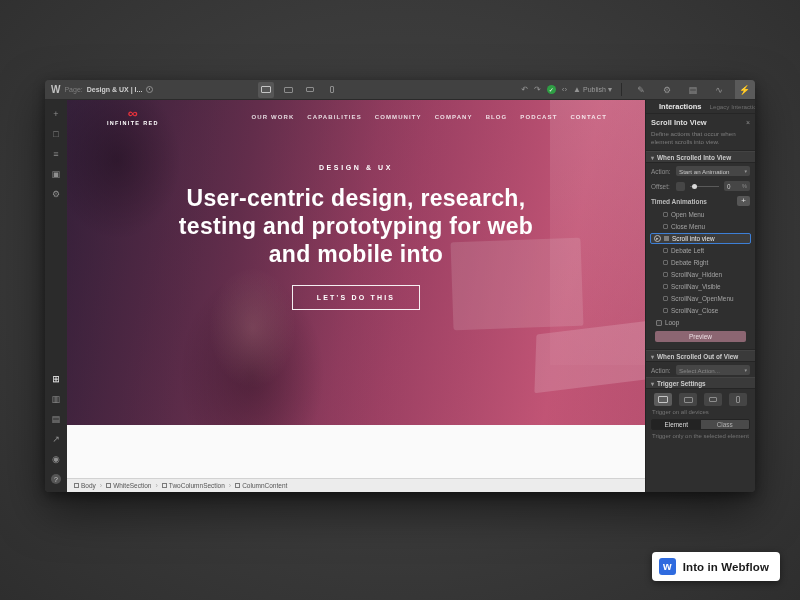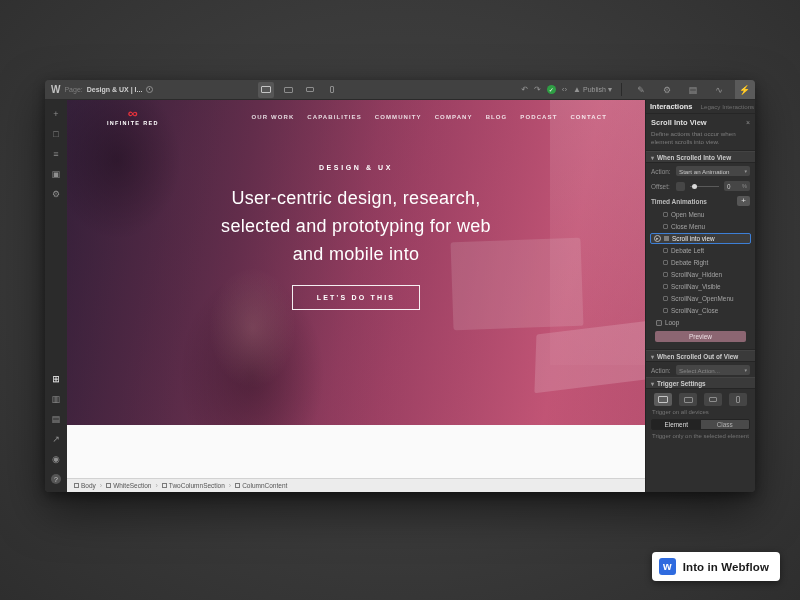--- a/index.html
+++ b/index.html
@@ -80,35 +80,35 @@
   .site-header { position:absolute; top:8px; left:0; right:0; z-index:5; display:flex;
                  align-items:center; padding:0 38px 0 40px; }
   .brand { display:flex; flex-direction:column; align-items:center; gap:1px; }
   .infinity { color:#e8323c; font-size:14px; font-weight:bold; line-height:11px; }
   .brand-name { color:#fff; font-size:5.5px; letter-spacing:1.3px; font-weight:bold; }
   .site-nav { margin-left:auto; display:flex; gap:13px; }
   .site-nav span { color:rgba(255,255,255,.82); font-size:6px; letter-spacing:1.1px; font-weight:bold; }
 
   .hero-content { position:absolute; top:64px; left:0; right:0; z-index:5; text-align:center; }
   .eyebrow { color:#fff; font-size:7px; letter-spacing:2.6px; font-weight:bold; margin-bottom:13px; }
-  .headline { color:#fff; font-size:18px; font-weight:normal; line-height:28px; letter-spacing:.3px; }
+  .headline { color:#fff; font-size:23px; font-weight:bold; line-height:28px; letter-spacing:.3px; }
   .cta { display:inline-block; margin-top:17px; border:1px solid rgba(255,255,255,.92); color:#fff;
          font-size:7px; letter-spacing:2.2px; font-weight:bold; padding:8px 24px; cursor:default; }
 
   .white-section { height:53px; background:#fafafa; }
   .crumbbar { height:14px; background:#ececec; border-top:1px solid #d2d2d2; display:flex;
               align-items:center; padding-left:4px; font-size:6.5px; color:#555; }
   .crumb { display:flex; align-items:center; gap:2px; padding:0 3px; }
   .crumb-icon { width:5px; height:5px; border:1px solid #7a7a7a; flex:0 0 auto; }
   .crumb-sep { color:#aaa; font-size:7px; padding:0 1px; }
 
   
   .right-panel { flex:0 0 110px; background:#2f2f2f; border-left:1px solid #232323;
                  font-size:7px; color:#aaa; display:flex; flex-direction:column; overflow:hidden; }
-  .rp-header { flex:0 0 14px; display:flex; align-items:center; gap:4px; padding:0 4px;
+  .rp-header { flex:0 0 14px; display:flex; align-items:center; gap:4px; padding:0 13px;
                border-bottom:1px solid #262626; }
   .rp-title { color:#e8e8e8; font-weight:bold; font-size:7.5px; }
   .toggle-dot { width:6px; height:6px; border-radius:50%; background:#8a8a8a; margin-left:auto; }
   .legacy { color:#6f6f6f; font-size:6.2px; white-space:nowrap; }
   .rp-sub { display:flex; align-items:center; padding:4px 5px 2px; }
   .rp-subtitle { color:#dedede; font-weight:bold; font-size:7.5px; }
   .rp-close { margin-left:auto; color:#8d8d8d; font-size:7px; }
   .rp-desc { padding:1px 5px 4px; color:#7d7d7d; font-size:6.2px; line-height:8px;
              border-bottom:1px solid #262626; }
   .rp-section { flex:0 0 12px; background:#3a3a3a; border-top:1px solid #434343;
@@ -285,21 +285,21 @@
             <span>BLOG</span>
             <span>PODCAST</span>
             <span>CONTACT</span>
           </div>
         </div>
 
         <div class="hero-content">
           <div class="eyebrow">DESIGN &amp; UX</div>
           <div class="headline">
             <div>User-centric design, research,</div>
-            <div>selected and prototyping for web</div>
+            <div>testing and prototyping for web</div>
             <div>and mobile into</div>
           </div>
           <span class="cta">LET'S DO THIS</span>
         </div>
       </div>
 
       <div class="white-section"></div>
 
       <div class="crumbbar">
         <span class="crumb">

